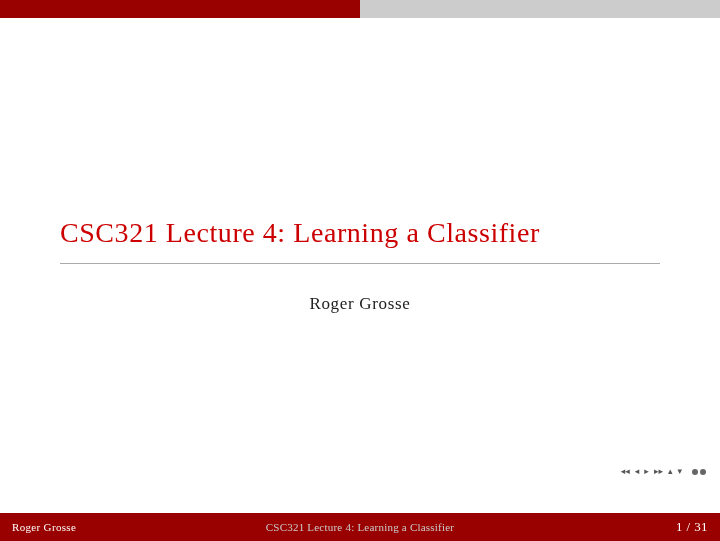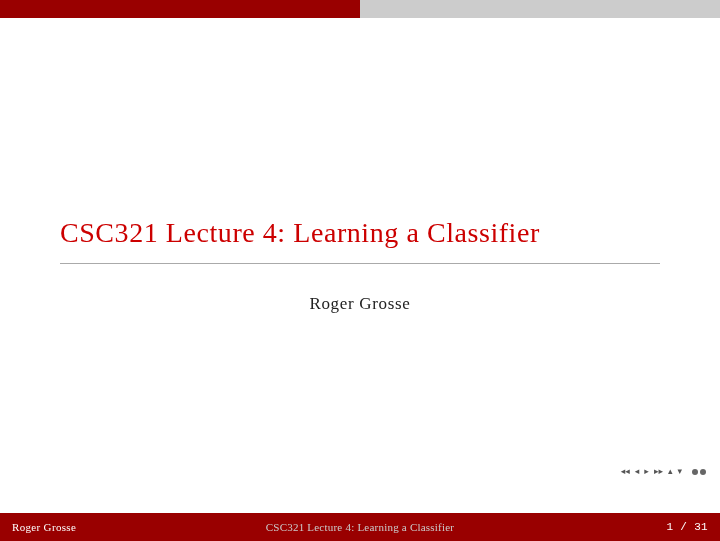--- a/index.html
+++ b/index.html
@@ -79,23 +79,23 @@
       font-size: 11px;
       color: #cccccc;
       font-family: 'Georgia', serif;
       letter-spacing: 0.02em;
       position: absolute;
       left: 50%;
       transform: translateX(-50%);
     }
 
     .bottom-bar-right {
-      font-size: 11px;
+      font-size: 13px;
       color: #ffffff;
-      font-family: Liberation Mono, monospace;
+      font-family: Liberation Serif, serif;
       letter-spacing: 0.03em;
     }
 
     .bottom-bar-container {
       position: relative;
       height: 28px;
       background: #990000;
       display: flex;
       align-items: center;
       padding: 0 12px;

